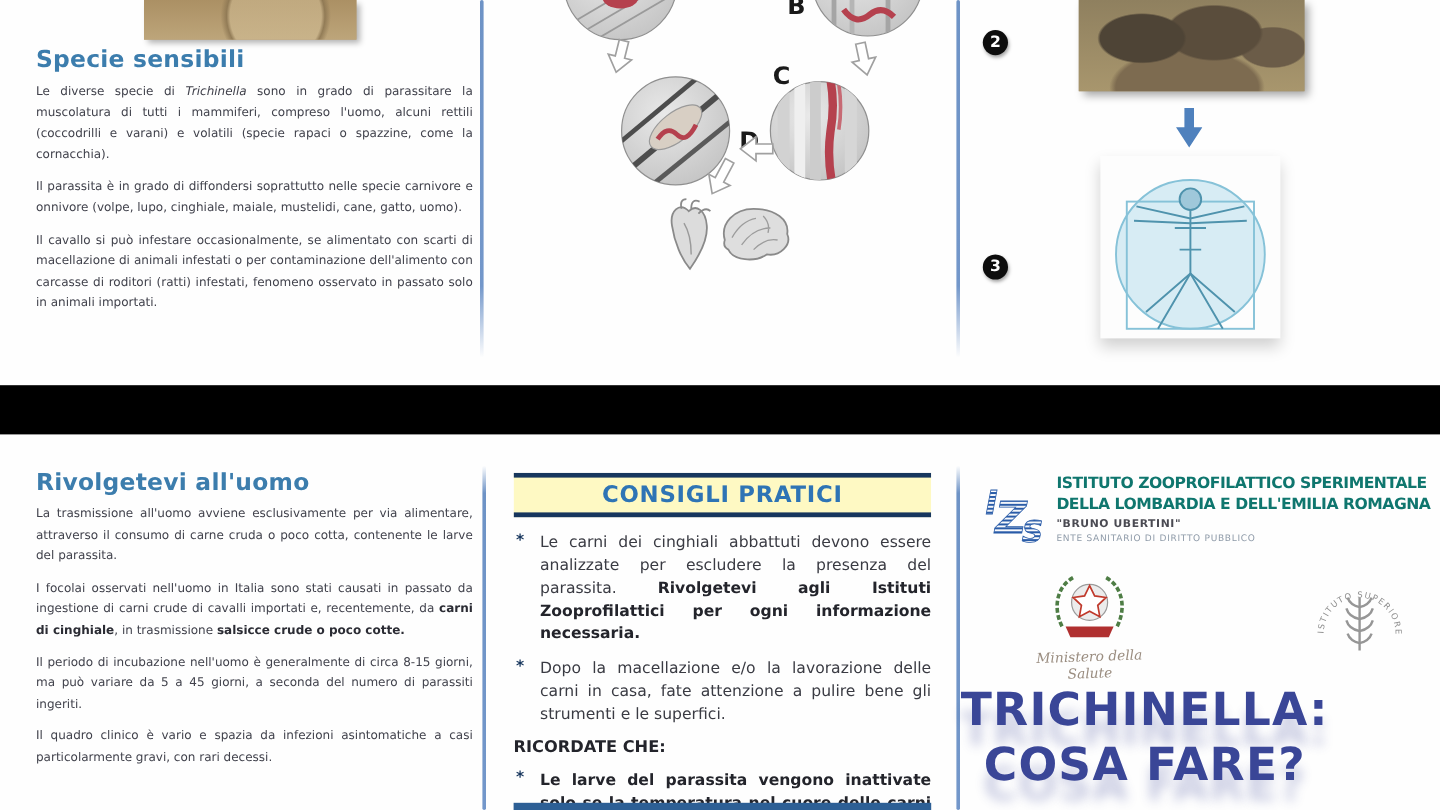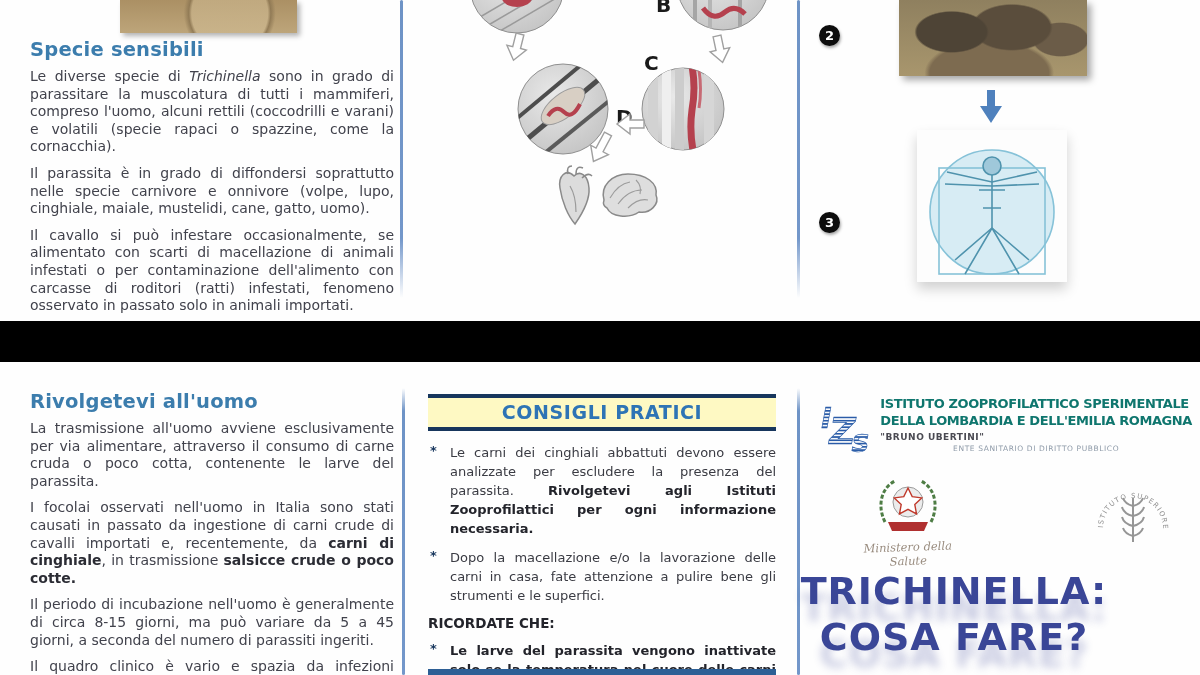--- a/index.html
+++ b/index.html
@@ -1,20 +1,20 @@
 <!DOCTYPE html>
 <html><head>
 <meta charset="utf-8">
 <style>
   html,body{margin:0;padding:0;background:#ffffff;}
   .page{position:relative;width:1200px;height:675px;background:#fefefe;overflow:hidden;
         font-family:"DejaVu Sans",sans-serif;color:#41424c;}
 
   
-  .para{margin:0 0 9px 0;font-size:14px;line-height:17.6px;text-align:justify;color:#41424c;}
+  .para{margin:0 0 9px 0;font-size:10px;line-height:17.6px;text-align:justify;color:#41424c;}
   .para .b{font-weight:bold;color:#2b2c34;}
   .para .i{font-style:italic;}
   h2.sec-head{margin:0 0 7px 0;font-size:19.5px;font-weight:bold;color:#3c7dad;letter-spacing:0.2px;}
 
   
   .tl-col{position:absolute;left:30px;top:38px;width:364px;}
   .bl-col{position:absolute;left:30px;top:390px;width:364px;height:285px;overflow:hidden;}
 
   
   .vdiv{position:absolute;width:3px;border-radius:2px;}
@@ -61,21 +61,21 @@
   .bullet .btext{flex:1;font-size:13px;line-height:19px;text-align:justify;color:#3a3b43;}
   .bullet .btext .b{font-weight:bold;color:#23242b;}
   .reminder{font-size:13.5px;font-weight:bold;color:#23242b;margin:4px 0 10px 0;}
   .bottom-strip{position:absolute;left:428px;top:669px;width:348px;height:6px;background:#2d5f95;}
 
   
   .logo-row{position:absolute;left:820px;top:390px;width:372px;display:flex;}
   .inst-text{margin-left:8px;padding-top:5px;}
   .inst-l1{font-size:13px;font-weight:bold;color:#0f766e;letter-spacing:-0.4px;line-height:17px;white-space:nowrap;}
   .inst-l3{font-size:9px;font-weight:bold;color:#4a4a52;letter-spacing:0.5px;margin-top:3px;}
-  .inst-l4{font-size:7.5px;color:#8e9aa8;letter-spacing:0.6px;margin-top:2px;text-align:center;}
+  .inst-l4{font-size:7.5px;color:#8e9aa8;letter-spacing:0.6px;margin-top:2px;}
   .emblems{position:absolute;left:848px;top:476px;width:330px;display:flex;justify-content:space-between;}
   .ministero-script{font-family:"DejaVu Serif",serif;font-style:italic;font-size:11.5px;color:#9a8d80;
       text-align:center;transform:rotate(-2deg);margin-top:-2px;}
   .title-block{position:absolute;left:774px;top:568px;width:360px;text-align:center;}
   .title-line{display:block;font-size:38px;font-weight:bold;color:#3a4697;letter-spacing:1px;line-height:46px;
       text-shadow:0 17px 9px rgba(58,70,151,0.28);}
 </style>
 </head>
 <body>
 

